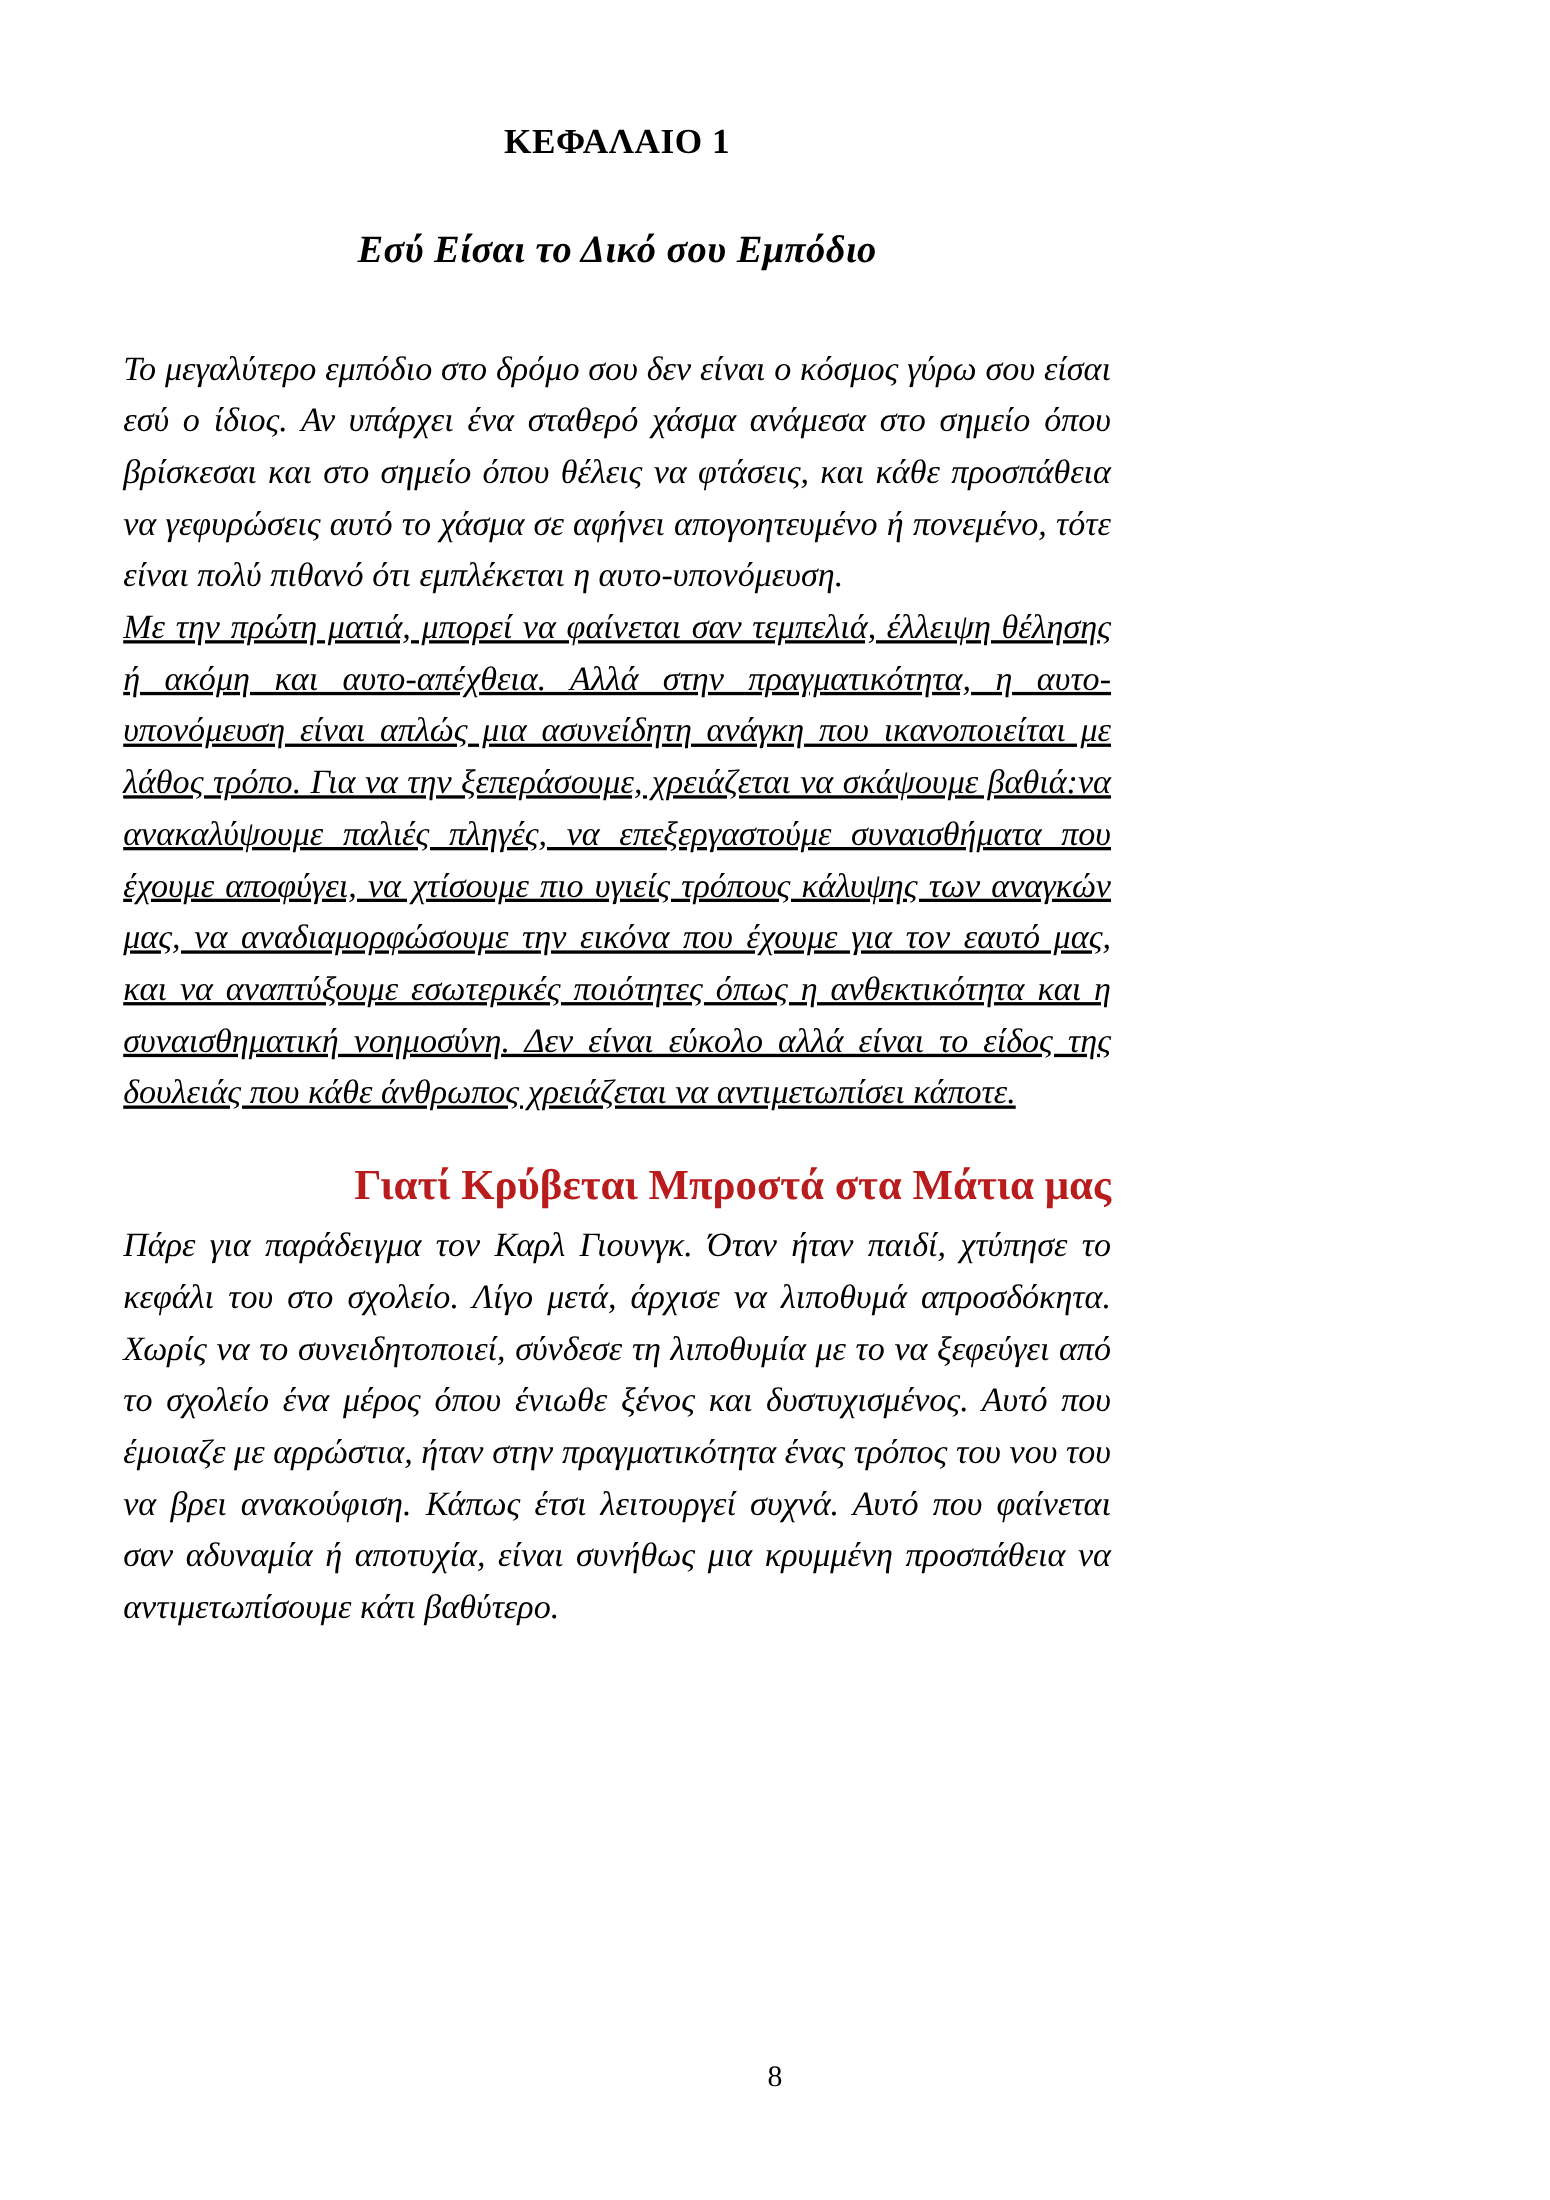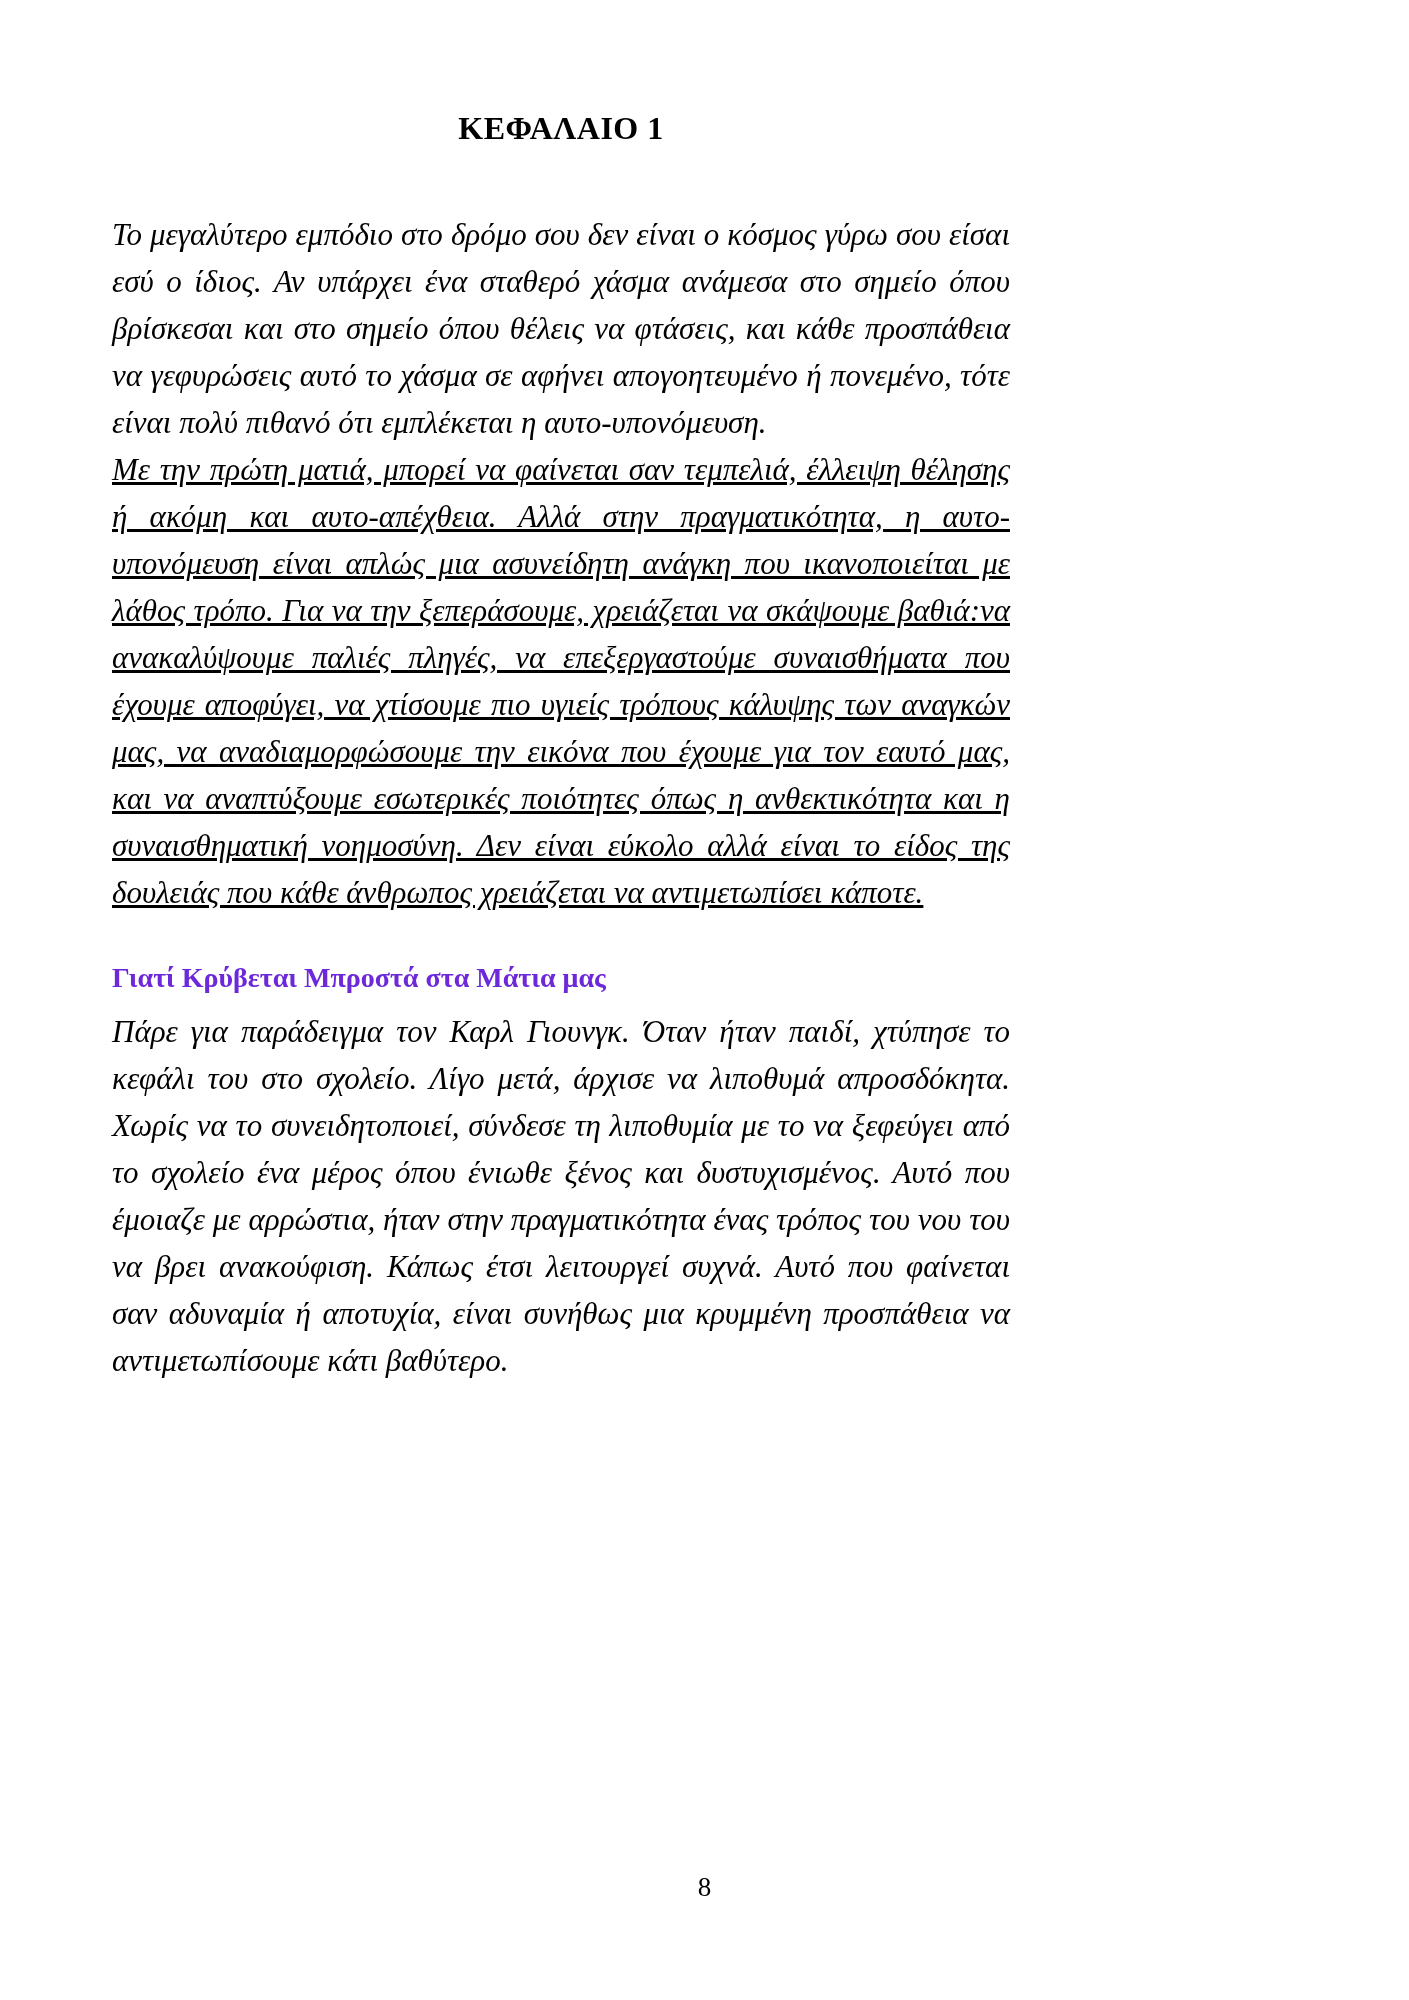--- a/index.html
+++ b/index.html
@@ -66,27 +66,27 @@
   }
 
   p.body-text + p.body-text {
     margin-top: 0;
     text-decoration: underline;
   }
 
   .section-heading {
     font-family: "Liberation Serif", "DejaVu Serif", serif;
     font-weight: bold;
-    font-size: 28px;
+    font-size: 39px;
     line-height: 40px;
-    color: #6d28d9;
+    color: #b91c1c;
     margin: 0;
     padding-top: 42px;
     padding-bottom: 10px;
-    text-align: left;
+    text-align: right;
   }
 
   .page-number {
     position: absolute;
     left: 0;
     right: 0;
     top: 1872px;
     text-align: center;
     font-family: "Liberation Serif", "DejaVu Serif", serif;
     font-size: 27px;
@@ -95,20 +95,21 @@
 </style>
 </head>
 <body>
 
 <div class="page">
 
   <div class="content">
 
     <h1 class="chapter-title">ΚΕΦΑΛΑΙΟ 1</h1>
 
+    <h2 class="chapter-subtitle">Εσύ Είσαι το Δικό σου Εμπόδιο</h2>
 
     <div class="body-block">
       <p class="body-text">Το μεγαλύτερο εμπόδιο στο δρόμο σου δεν είναι ο κόσμος γύρω σου είσαι εσύ ο ίδιος. Αν υπάρχει ένα σταθερό χάσμα ανάμεσα στο σημείο όπου βρίσκεσαι και στο σημείο όπου θέλεις να φτάσεις, και κάθε προσπάθεια να γεφυρώσεις αυτό το χάσμα σε αφήνει απογοητευμένο ή πονεμένο, τότε είναι πολύ πιθανό ότι εμπλέκεται η αυτο-υπονόμευση.</p>
       <p class="body-text">Με την πρώτη ματιά, μπορεί να φαίνεται σαν τεμπελιά, έλλειψη θέλησης ή ακόμη και αυτο-απέχθεια. Αλλά στην πραγματικότητα, η αυτο-υπονόμευση είναι απλώς μια ασυνείδητη ανάγκη που ικανοποιείται με λάθος τρόπο. Για να την ξεπεράσουμε, χρειάζεται να σκάψουμε βαθιά:να ανακαλύψουμε παλιές πληγές, να επεξεργαστούμε συναισθήματα που έχουμε αποφύγει, να χτίσουμε πιο υγιείς τρόπους κάλυψης των αναγκών μας, να αναδιαμορφώσουμε την εικόνα που έχουμε για τον εαυτό μας, και να αναπτύξουμε εσωτερικές ποιότητες όπως η ανθεκτικότητα και η συναισθηματική νοημοσύνη. Δεν είναι εύκολο αλλά είναι το είδος της δουλειάς που κάθε άνθρωπος χρειάζεται να αντιμετωπίσει κάποτε.</p>
     </div>
 
     <h3 class="section-heading">Γιατί Κρύβεται Μπροστά στα Μάτια μας</h3>
 
     <div>
       <p class="body-text">Πάρε για παράδειγμα τον Καρλ Γιουνγκ. Όταν ήταν παιδί, χτύπησε το κεφάλι του στο σχολείο. Λίγο μετά, άρχισε να λιποθυμά απροσδόκητα. Χωρίς να το συνειδητοποιεί, σύνδεσε τη λιποθυμία με το να ξεφεύγει από το σχολείο  ένα μέρος όπου ένιωθε ξένος και δυστυχισμένος. Αυτό που έμοιαζε με αρρώστια, ήταν στην πραγματικότητα ένας τρόπος του νου του να βρει ανακούφιση.  Κάπως έτσι λειτουργεί συχνά. Αυτό που φαίνεται σαν αδυναμία ή αποτυχία, είναι συνήθως μια κρυμμένη προσπάθεια να αντιμετωπίσουμε κάτι βαθύτερο.</p>

